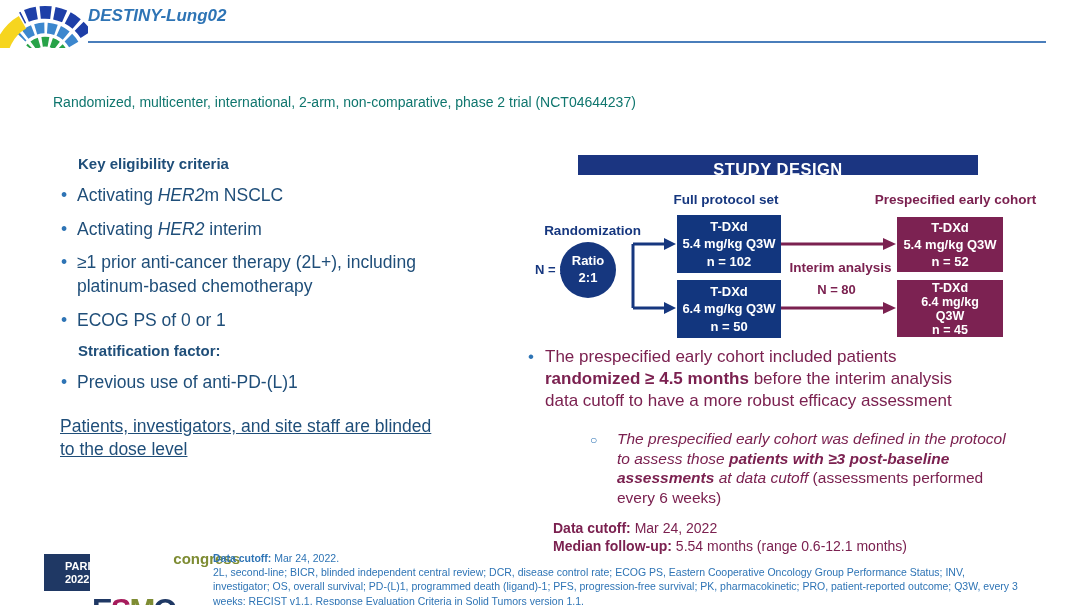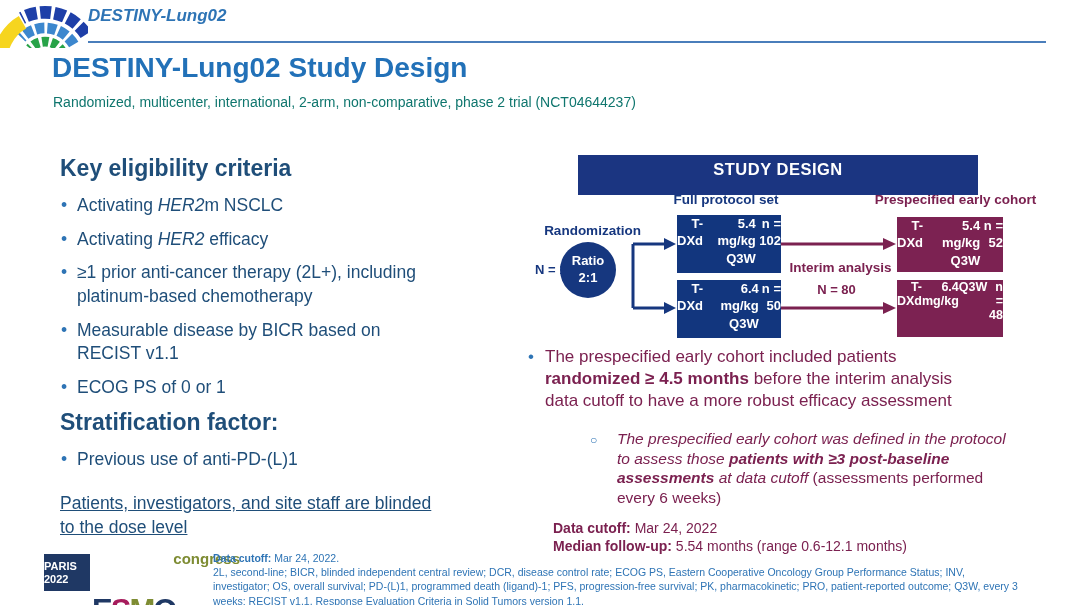--- a/index.html
+++ b/index.html
@@ -10,47 +10,47 @@
   
   .fan-logo{position:absolute;left:0;top:0;width:88px;height:48px;}
   .brand{position:absolute;left:88px;top:6px;font-size:17px;font-style:italic;
          font-weight:bold;color:#2E74B5;}
   .brand-rule{position:absolute;left:88px;top:41px;width:958px;height:2px;background:#4A7EBB;}
   .title{position:absolute;left:52px;top:52px;font-size:28px;font-weight:bold;color:#2271B8;white-space:nowrap;}
   .subtitle{position:absolute;left:53px;top:94px;font-size:14px;color:#0f766e;white-space:nowrap;}
 
   
   .left-col{position:absolute;left:60px;top:155px;width:452px;color:#1F4E79;}
-  .left-col h2{margin:0 0 12px 0;font-size:23px;font-weight:bold;color:#1F4E79;}
+  .left-col h2{margin:0 0 12px 18px;font-size:15px;font-weight:bold;color:#1F4E79;}
   .left-col ul{margin:0;padding:0;list-style:none;}
   .left-col li{position:relative;padding-left:17px;font-size:17.5px;line-height:1.35;
                margin-bottom:10px;white-space:pre-line;}
   .left-col li::before{content:"\2022";position:absolute;left:1px;top:0;color:#2E74B5;}
   .strat-head{margin-top:18px;}
   .blinding{margin-top:20px;font-size:17.5px;line-height:1.35;white-space:pre-line;text-decoration:underline;}
   .seg-it{font-style:italic;}
 
   
   .diagram{position:absolute;left:530px;top:150px;width:550px;height:200px;}
-  .banner{position:absolute;left:48px;top:5px;width:400px;height:40px;background:#1B3581;
+  .banner{position:absolute;left:48px;top:5px;width:400px;height:20px;background:#1B3581;
           color:#ffffff;font-size:16.5px;font-weight:bold;text-align:center;line-height:28px;letter-spacing:.5px;}
   .lbl{position:absolute;font-weight:bold;font-size:13.5px;text-align:center;}
   .lbl-navy{color:#16377F;}
   .lbl-maroon{color:#7B2150;}
   .full-lbl{left:116px;top:42px;width:160px;}
   .early-lbl{left:338px;top:42px;width:175px;}
   .rand-lbl{left:0;top:73px;width:125px;text-align:center;}
   .ntotal{left:5px;top:112px;width:70px;text-align:left;font-size:13px;}
   .interim-lbl{left:253px;top:110px;width:115px;}
   .n80{left:249px;top:132px;width:115px;font-size:13px;}
   .ratio-circle{position:absolute;left:30px;top:92px;width:56px;height:56px;border-radius:50%;
                 background:#16377F;color:#fff;font-size:13px;font-weight:bold;text-align:center;
                 display:flex;flex-direction:column;justify-content:center;line-height:1.3;}
-  .dbox{position:absolute;color:#fff;font-weight:bold;font-size:13px;text-align:right;
-        display:flex;justify-content:center;line-height:1.33;}
+  .dbox{position:absolute;color:#fff;font-weight:bold;font-size:13px;text-align:center;
+        display:flex;flex-direction:column;justify-content:center;line-height:1.33;}
   .dbox span{display:block;}
   .box-navy{background:#12367E;}
   .box-maroon{background:#7C2252;}
   .box1{left:147px;top:65px;width:104px;height:58px;}
   .box2{left:147px;top:130px;width:104px;height:58px;}
   .box3{left:367px;top:67px;width:106px;height:55px;}
   .box4{left:367px;top:130px;width:106px;height:57px;font-size:12.5px;line-height:1.12;}
   .arrows{position:absolute;inset:0;pointer-events:none;}
 
   
@@ -62,21 +62,21 @@
   .note-sub::before{content:"\25CB";color:#2E74B5;font-size:12px;width:27px;flex:0 0 27px;padding-top:2px;}
   .note-sub p{margin:0;white-space:pre-line;font-style:italic;}
   .note-sub .up{font-style:normal;}
   .bold{font-weight:bold;}
   .mini-line{margin:12px 0 0 25px;font-size:14px;line-height:18px;}
   .mini-line + .mini-line{margin-top:0;}
 
   
   .esmo{position:absolute;left:44px;top:551px;display:flex;align-items:flex-start;}
   .paris-box{width:46px;height:37px;background:#1F3864;color:#fff;font-size:11px;font-weight:bold;
-             display:flex;flex-direction:column;justify-content:center;padding-left:0;line-height:1.15;
+             display:flex;flex-direction:column;justify-content:center;padding-left:21px;line-height:1.15;
              box-sizing:border-box;margin-top:3px;}
   .esmo-letters{font-size:31px;font-weight:800;line-height:40px;letter-spacing:-2px;margin-left:2px;margin-top:40px;}
   .l-navy{color:#1F3864;} .l-mag{color:#A61C5C;} .l-olive{color:#7E8C33;}
   .congress-word{color:#7E8C33;font-size:15px;font-weight:bold;margin-left:-2px;margin-top:-1px;}
   .fineprint{position:absolute;left:213px;top:551px;width:860px;font-size:10.5px;
              line-height:14.2px;color:#2E74B5;}
   .fineprint .abbr{white-space:pre-line;}
 </style>
 </head>
 <body>
@@ -84,32 +84,29 @@
 <div class="slide">
 
   <svg class="fan-logo" viewBox="0 0 90 48">
     <path d="M87.9,34.8 A50,50 0 0 0 22.5,17.9" fill="none" stroke="#1E3FA8" stroke-width="13" stroke-dasharray="11 3.5"></path>
     <path d="M75.4,45 A34,34 0 0 0 22,38" fill="none" stroke="#3C87CE" stroke-width="11" stroke-dasharray="9 3"></path>
     <path d="M64.1,53.5 A20,20 0 0 0 30.7,49.1" fill="none" stroke="#28A348" stroke-width="10" stroke-dasharray="6.5 3"></path>
     <path d="M23,22.2 A46,46 0 0 0 0.2,66" fill="none" stroke="#F6D51F" stroke-width="15"></path>
   </svg>
   <div class="brand">DESTINY-Lung02</div>
   <div class="brand-rule"></div>
-  <div class="title">DESTINY-Lung02 Study Design</div>
   <div class="subtitle">Randomized, multicenter, international, 2-arm, non-comparative, phase 2 trial (NCT04644237)</div>
 
   <section class="left-col">
     <h2>Key eligibility criteria</h2>
     <ul>
       <li><span>Activating </span><span class="seg-it">HER2</span><span>m NSCLC</span></li>
-      <li><span>Activating </span><span class="seg-it">HER2</span><span> efficacy</span></li>
+      <li><span>Activating </span><span class="seg-it">HER2</span><span> interim</span></li>
       <li><span>≥1 prior anti-cancer therapy (2L+), including
 platinum-based chemotherapy</span></li>
-      <li><span>Measurable disease by BICR based on
-RECIST v1.1</span></li>
       <li><span>ECOG PS of 0 or 1</span></li>
     </ul>
     <h2 class="strat-head">Stratification factor:</h2>
     <ul>
       <li><span>Previous use of anti-PD-(L)1</span></li>
     </ul>
     <div class="blinding">Patients, investigators, and site staff are blinded
 to the dose level</div>
   </section>
 
@@ -149,21 +146,21 @@
     </div>
     <div class="dbox box-maroon box3">
       <span>T-DXd</span>
       <span>5.4 mg/kg Q3W</span>
       <span>n = 52</span>
     </div>
     <div class="dbox box-maroon box4">
       <span>T-DXd</span>
       <span>6.4 mg/kg</span>
       <span>Q3W</span>
-      <span>n = 48</span>
+      <span>n = 45</span>
     </div>
 
     <div class="lbl lbl-maroon interim-lbl">Interim analysis</div>
     <div class="lbl lbl-maroon n80">N = 80</div>
   </section>
 
   <section class="notes">
     <div class="note-main">
       <p><span>The prespecified early cohort included patients
 </span><span class="bold">randomized ≥ 4.5 months</span><span> before the interim analysis

